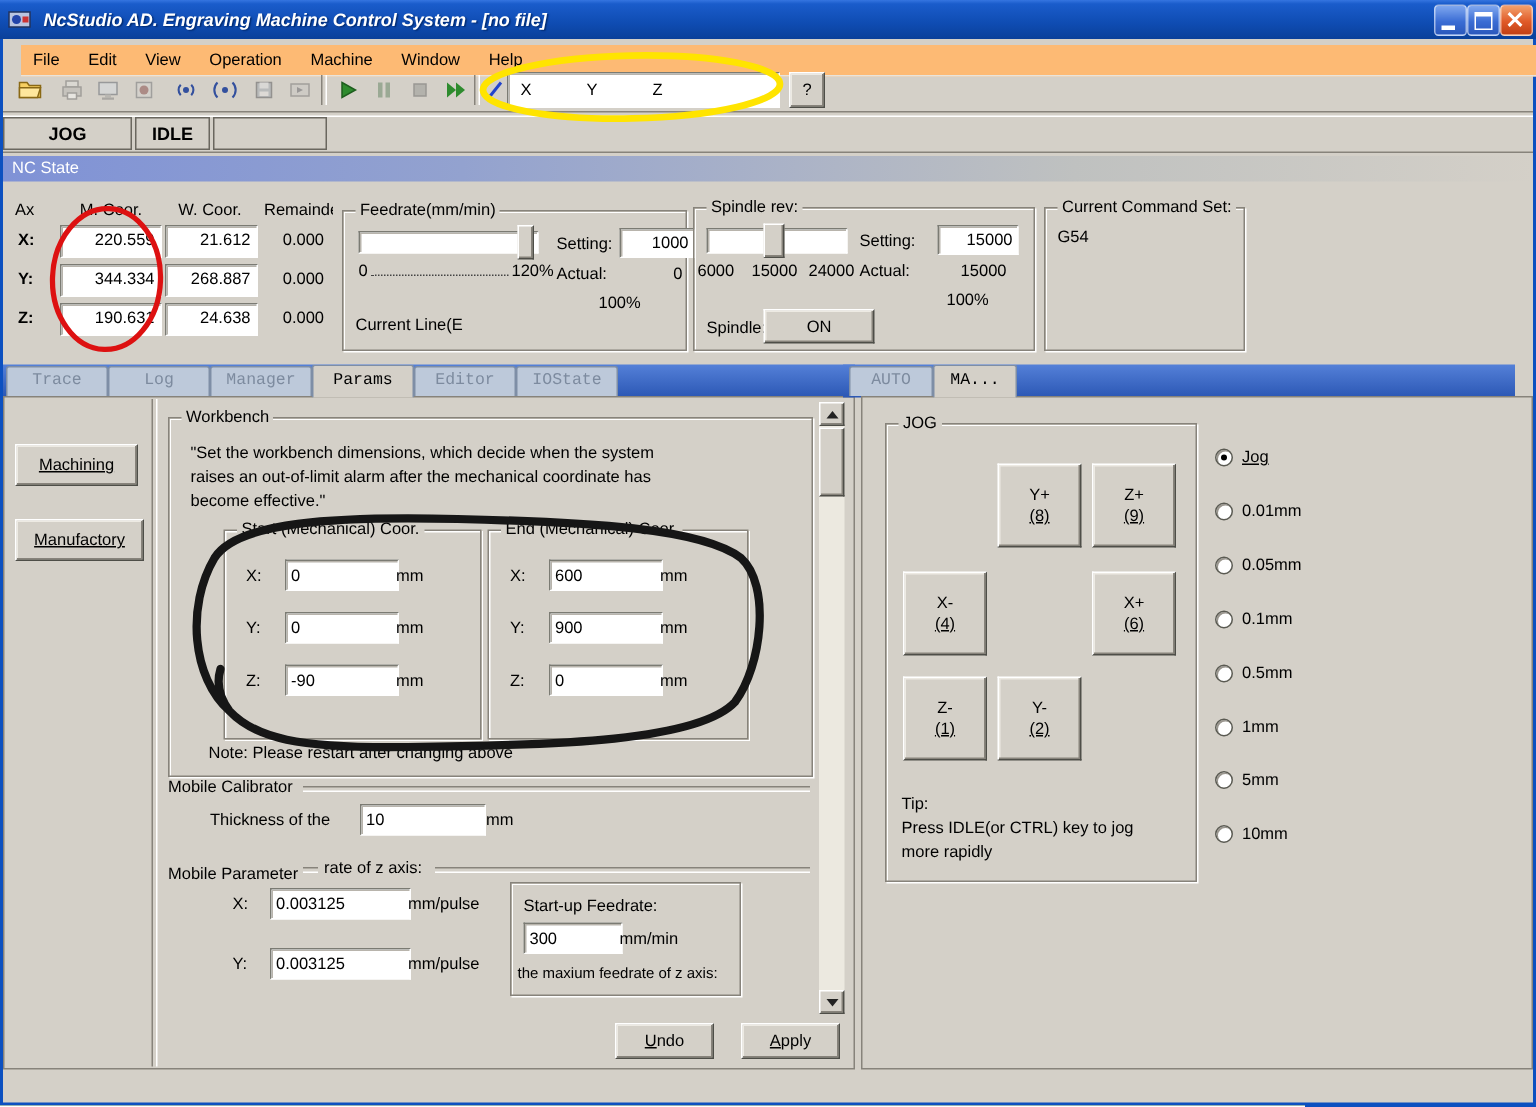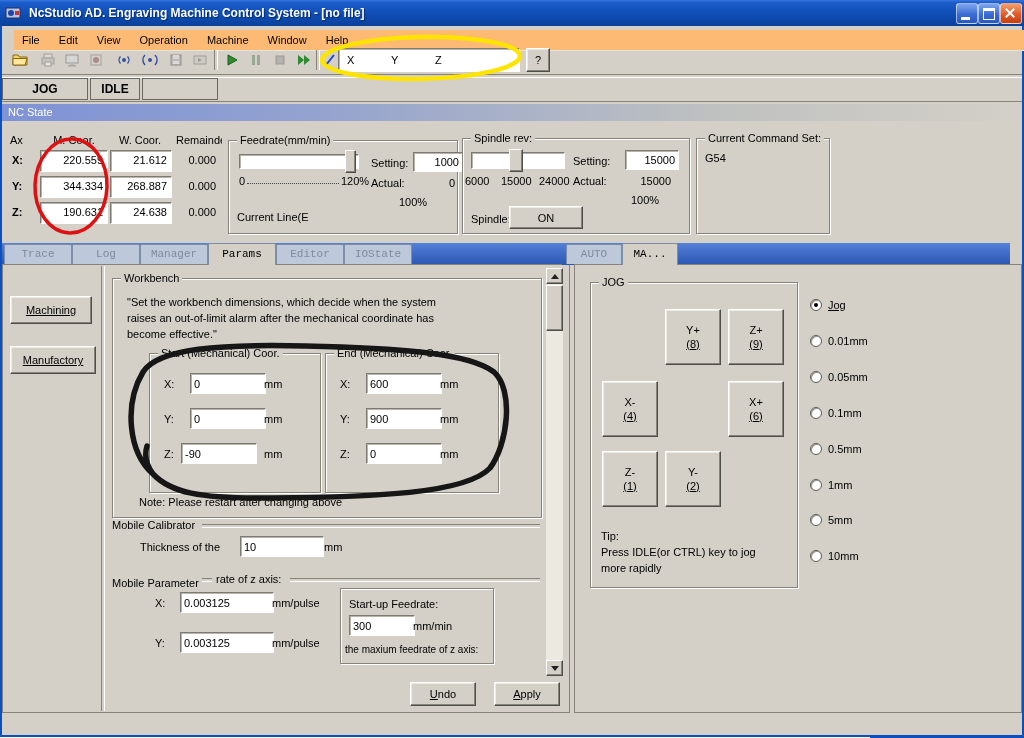--- a/index.html
+++ b/index.html
@@ -13,21 +13,21 @@
   input.inset{font:11px "Liberation Sans",sans-serif;padding:0 3px;outline:none;}
   .val{line-height:18px;text-align:right;padding-right:4px;}
   .btn{position:absolute;background:#D4D0C8;border:1px solid;border-color:#fff #4e4e48 #4e4e48 #fff;
        box-shadow:inset -1px -1px 0 #87837b, inset 1px 1px 0 #edeae3;
        display:flex;align-items:center;justify-content:center;cursor:default;}
   .group{position:absolute;border:1px solid #87837b;box-shadow:inset 1px 1px 0 #fff, 1px 1px 0 #fff;}
   .legend{position:absolute;top:-8px;left:8px;background:#D4D0C8;padding:0 3px;line-height:14px;white-space:nowrap;}
   .titlebar{position:absolute;left:0;top:0;width:1024px;height:26px;
             background:linear-gradient(180deg,#3575e0 0%,#1a5ccb 10%,#0f4cb2 60%,#0a409a 100%);
             display:flex;align-items:center;padding:0 4px;box-sizing:border-box;}
-  .title-text{color:#fff;font-weight:bold;font-size:12px;padding-left:5px;
+  .title-text{color:#fff;font-weight:bold;font-style:italic;font-size:12px;padding-left:5px;
               text-shadow:1px 1px 1px #002a70;white-space:nowrap;}
   .capbtn{position:absolute;top:3px;width:20px;height:19px;border-radius:3px;border:1px solid rgba(255,255,255,.55);}
   .capblue{background:linear-gradient(180deg,#7fa7ef 0%,#3a6cd4 55%,#2a58bc 100%);}
   .capred{background:linear-gradient(180deg,#f2a06c 0%,#e05a28 55%,#c23f14 100%);}
   .minglyph{position:absolute;left:4px;bottom:3px;width:9px;height:3px;background:#fff;}
   .maxglyph{position:absolute;left:4px;top:4px;width:10px;height:8px;border:1px solid #fff;border-top:3px solid #fff;}
   .closebars::before,.closebars::after{content:"";position:absolute;left:3px;top:8px;width:12px;height:2px;background:#fff;}
   .closebars::before{transform:rotate(45deg);}
   .closebars::after{transform:rotate(-45deg);}
   .menubar{position:absolute;left:2px;top:30px;width:1020px;height:20px;background:#fdba74;border-bottom:1px solid #e8e4dc;margin-left:12px;}
@@ -293,21 +293,21 @@
 
     <div class="group" style="left:36px;top:74px;width:170px;height:138px">
       <span class="legend">Start (Mechanical) Coor.</span>
       <span class="txt" style="left:14px;top:23px">X:</span>
       <input class="inset" style="left: 40px; top: 19px; width: 68px; height: 19px;" value="0">
       <span class="txt" style="left:114px;top:23px">mm</span>
       <span class="txt" style="left:14px;top:58px">Y:</span>
       <input class="inset" style="left: 40px; top: 54px; width: 68px; height: 19px;" value="0">
       <span class="txt" style="left:114px;top:58px">mm</span>
       <span class="txt" style="left:14px;top:93px">Z:</span>
-      <input class="inset" style="left: 31px; top: 89px; width: 68px; height: 19px;" value="-90">
+      <input class="inset" style="left: 40px; top: 89px; width: 68px; height: 19px;" value="-90">
       <span class="txt" style="left:114px;top:93px">mm</span>
     </div>
 
     <div class="group" style="left:212px;top:74px;width:172px;height:138px">
       <span class="legend">End (Mechanical) Coor.</span>
       <span class="txt" style="left:14px;top:23px">X:</span>
       <input class="inset" style="left: 40px; top: 19px; width: 68px; height: 19px;" value="600">
       <span class="txt" style="left:114px;top:23px">mm</span>
       <span class="txt" style="left:14px;top:58px">Y:</span>
       <input class="inset" style="left: 40px; top: 54px; width: 68px; height: 19px;" value="900">

